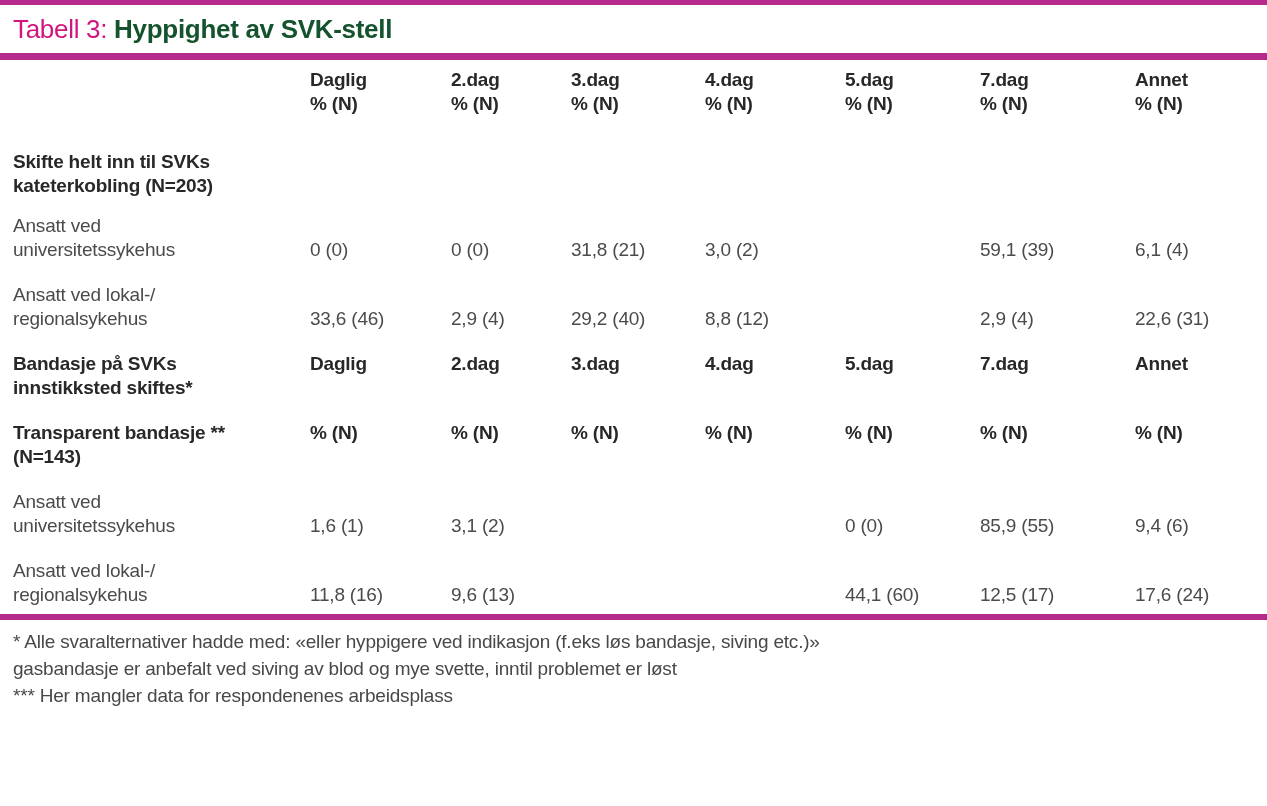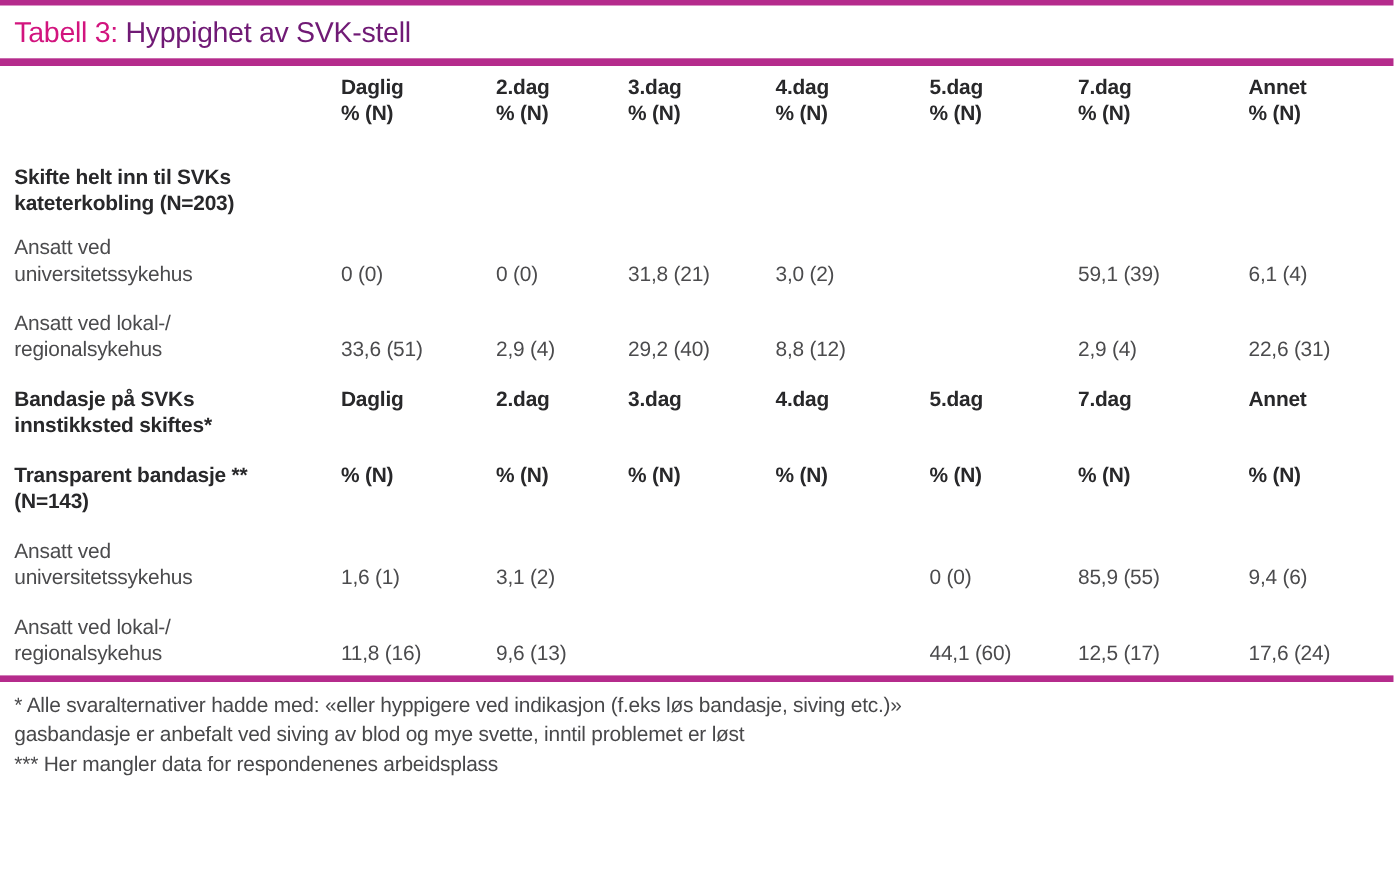--- a/index.html
+++ b/index.html
@@ -17,21 +17,21 @@
   .rule-bottom { height: 6px; }
 
   .title-bar {
     padding: 9px 13px 9px 13px;
     font-size: 26px;
     line-height: 30px;
     letter-spacing: -0.3px;
     white-space: nowrap;
   }
   .title-label { color: var(--accent, #d2147e); font-weight: 400; }
-  .title-text { color: #701a75; font-weight: 400; }
+  .title-text { color: #14532d; font-weight: 700; }
 
   table.freq {
     width: 1267px;
     table-layout: fixed;
     border-collapse: collapse;
     font-size: 19px;
     line-height: 24px;
     letter-spacing: -0.2px;
   }
   .freq th, .freq td {
@@ -153,21 +153,21 @@
       <td class="val"></td>
       <td class="val">59,1 (39)</td>
       <td class="val">6,1 (4)</td>
     </tr>
 
     <tr class="vbottom r-body">
       <td class="label-cell">
         <div>Ansatt ved lokal-/</div>
         <div>regionalsykehus</div>
       </td>
-      <td class="val">33,6 (51)</td>
+      <td class="val">33,6 (46)</td>
       <td class="val">2,9 (4)</td>
       <td class="val">29,2 (40)</td>
       <td class="val">8,8 (12)</td>
       <td class="val"></td>
       <td class="val">2,9 (4)</td>
       <td class="val">22,6 (31)</td>
     </tr>
 
     <tr class="section bold-cells vtop r-body">
       <td class="label-cell">

